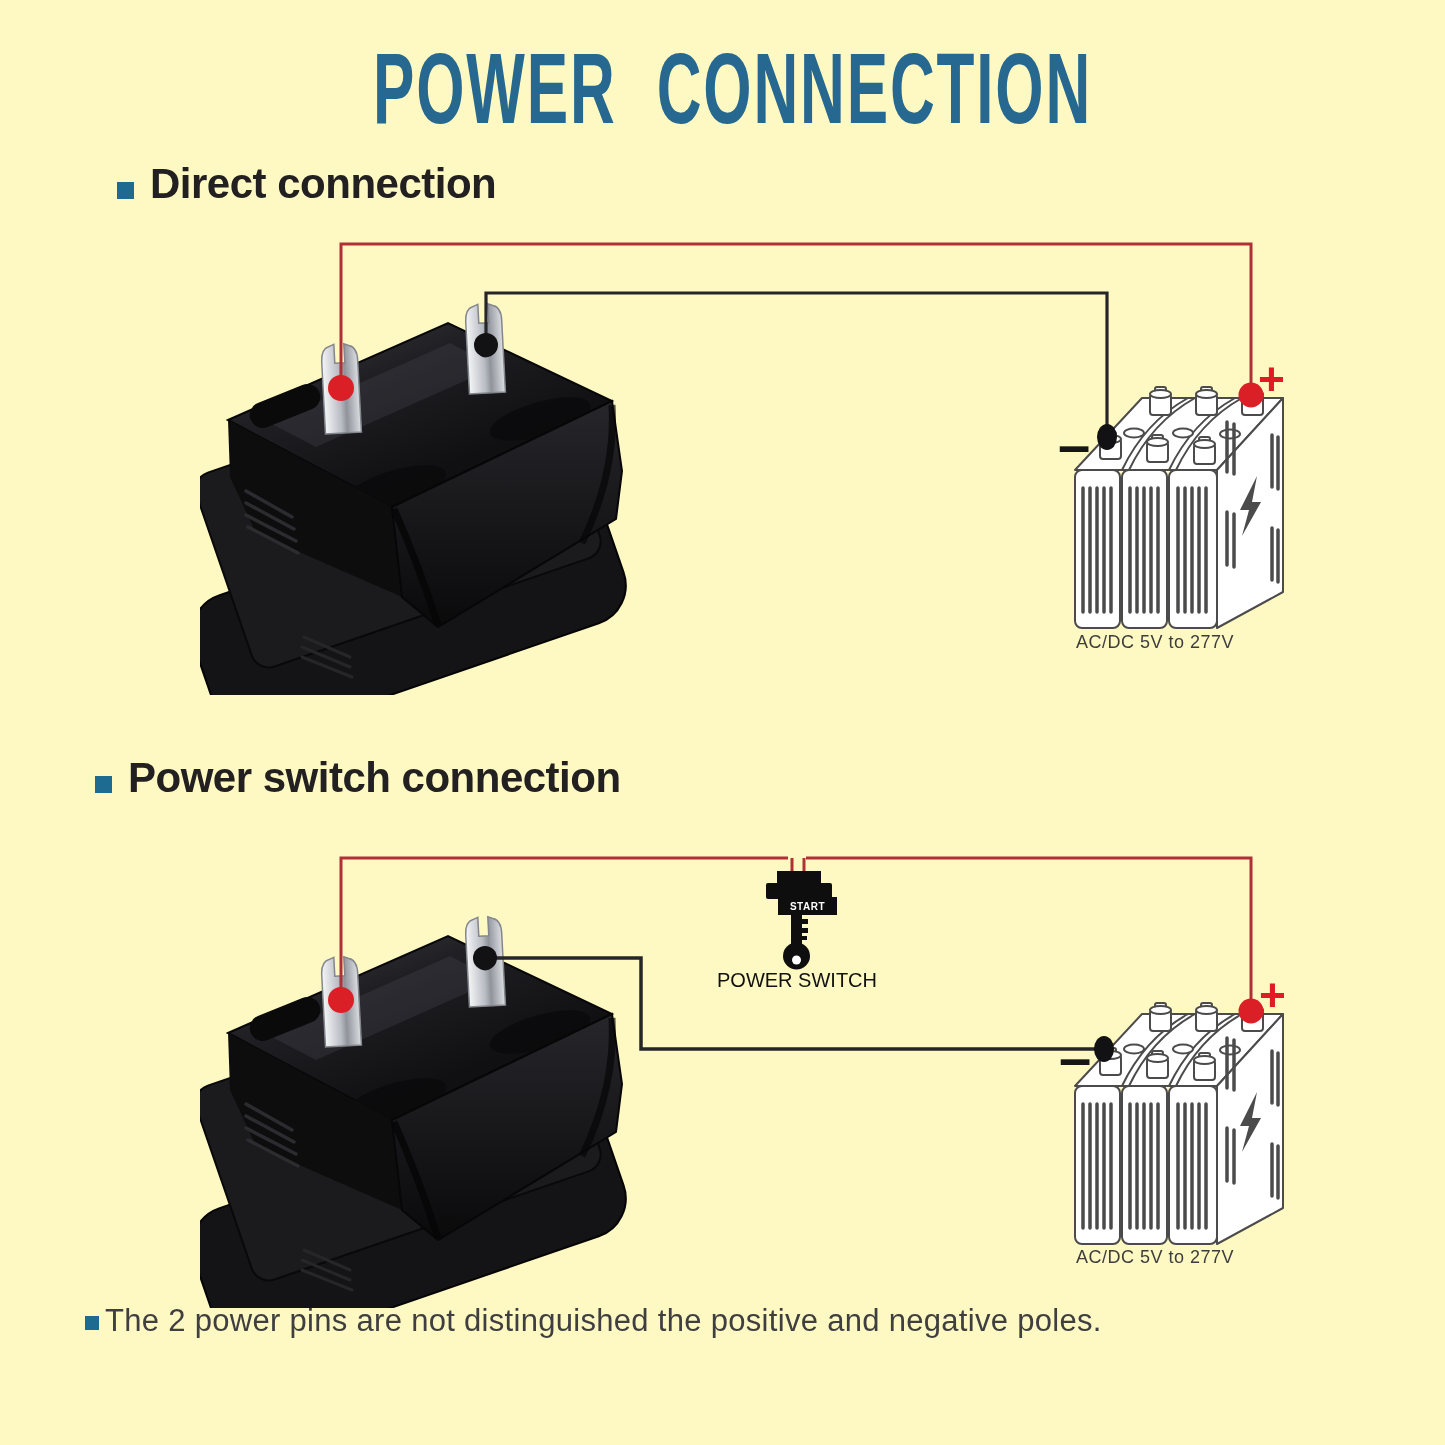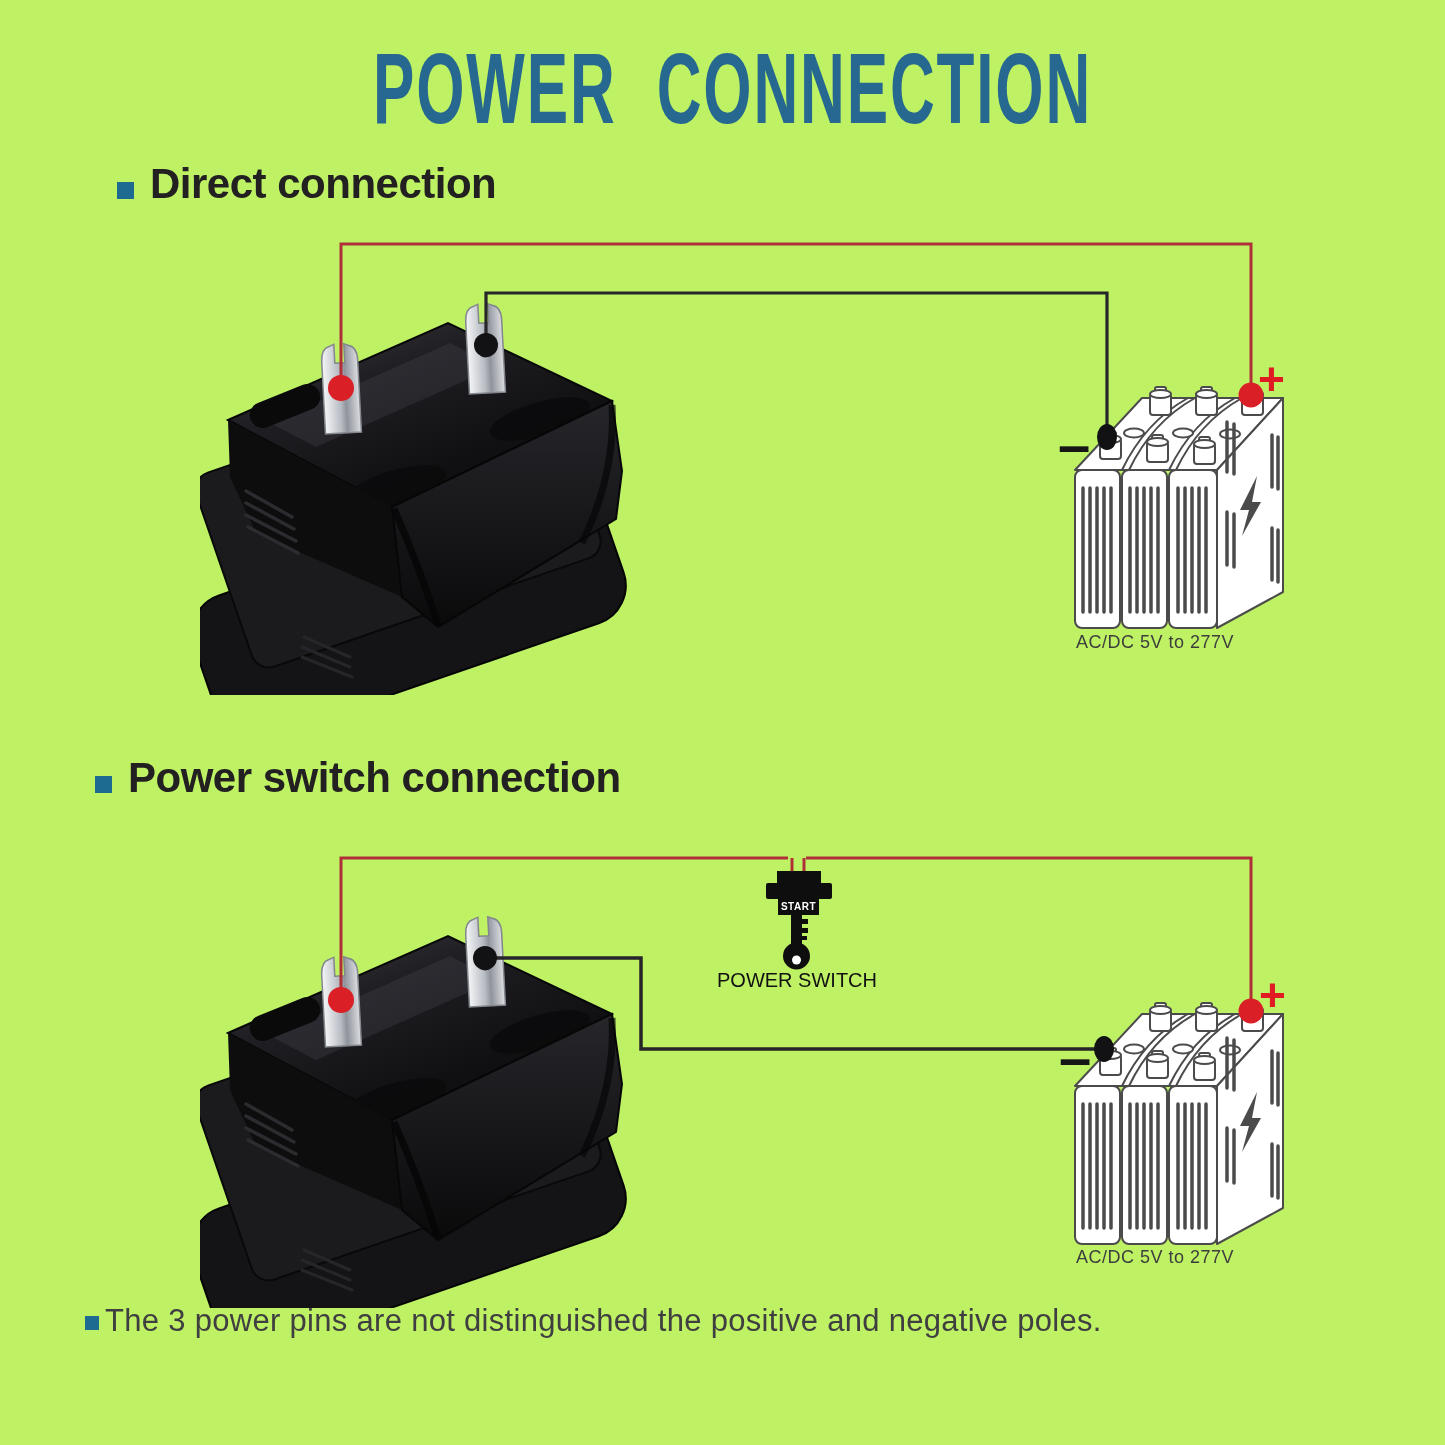--- a/index.html
+++ b/index.html
@@ -1,34 +1,34 @@
 <!DOCTYPE html>
 <html><head>
 <meta charset="utf-8">
 <style>
   html,body{margin:0;padding:0;background:#ffffff;}
-  .canvas{position:relative;width:1445px;height:1445px;background:#bef264;overflow:hidden;
+  .canvas{position:relative;width:1445px;height:1445px;background:#fef9c3;overflow:hidden;
           font-family:"Liberation Sans", sans-serif;}
   .abs{position:absolute;}
   .diagram{position:absolute;left:0;top:0;}
   .page-title{left:373px;top:38px;white-space:nowrap;}
   .page-title span{display:inline-block;font-size:100px;font-weight:700;letter-spacing:3px;
                    word-spacing:34px;color:#26688f;transform:scaleX(0.62);transform-origin:left top;
                    line-height:1.0;}
   .heading{display:flex;align-items:flex-start;line-height:1;}
   .heading .bullet{width:17px;height:17px;background:#1d6b90;flex:0 0 auto;}
   .heading .htext{font-size:42px;font-weight:700;color:#232021;letter-spacing:-0.5px;line-height:1;}
   .h1pos{left:117px;top:163px;}
   .h1pos .bullet{margin-top:19px;margin-right:16px;}
   .h2pos{left:95px;top:757px;}
   .h2pos .bullet{margin-top:19px;margin-right:16px;}
   .battery-label{width:240px;text-align:center;font-size:18px;color:#3d3d3d;letter-spacing:0.5px;}
   .plus-sign{font-size:46px;font-weight:700;color:#e01b24;line-height:1;}
   .minus-sign{font-size:58px;font-weight:900;color:#161616;line-height:1;}
-  .start-box{left:778px;top:897px;width:41px;height:18px;background:#0e0e0e;display:flex;
+  .start-box{left:778px;top:897px;width:59px;height:18px;background:#0e0e0e;display:flex;
              align-items:center;justify-content:center;}
   .start-box span{color:#ffffff;font-size:10px;font-weight:700;letter-spacing:0.5px;}
   .ps-caption{left:711px;top:969px;width:172px;text-align:center;font-size:20px;font-weight:400;
               color:#111111;letter-spacing:0px;}
   .note-row{left:85px;top:1301px;display:flex;align-items:flex-start;}
   .note-row .bullet{width:14px;height:14px;background:#1d6b90;margin-top:15px;margin-right:6px;flex:0 0 auto;}
   .note-row .ntext{font-size:31px;font-weight:400;color:#3f3e40;letter-spacing:0.3px;line-height:1.3;}
 </style>
 </head>
 <body>
@@ -217,16 +217,16 @@
   <div class="abs battery-label" style="left:1035px;top:632px;">AC/DC 5V to 277V</div>
   <div class="abs battery-label" style="left:1035px;top:1247px;">AC/DC 5V to 277V</div>
 
   <div class="abs start-box">
     <span>START</span>
   </div>
   <div class="abs ps-caption">POWER SWITCH</div>
 
   <div class="abs note-row">
     <span class="bullet"></span>
-    <span class="ntext">The 3 power pins are not distinguished the positive and negative poles.</span>
+    <span class="ntext">The 2 power pins are not distinguished the positive and negative poles.</span>
   </div>
 
 </div>
 
 </body></html>

